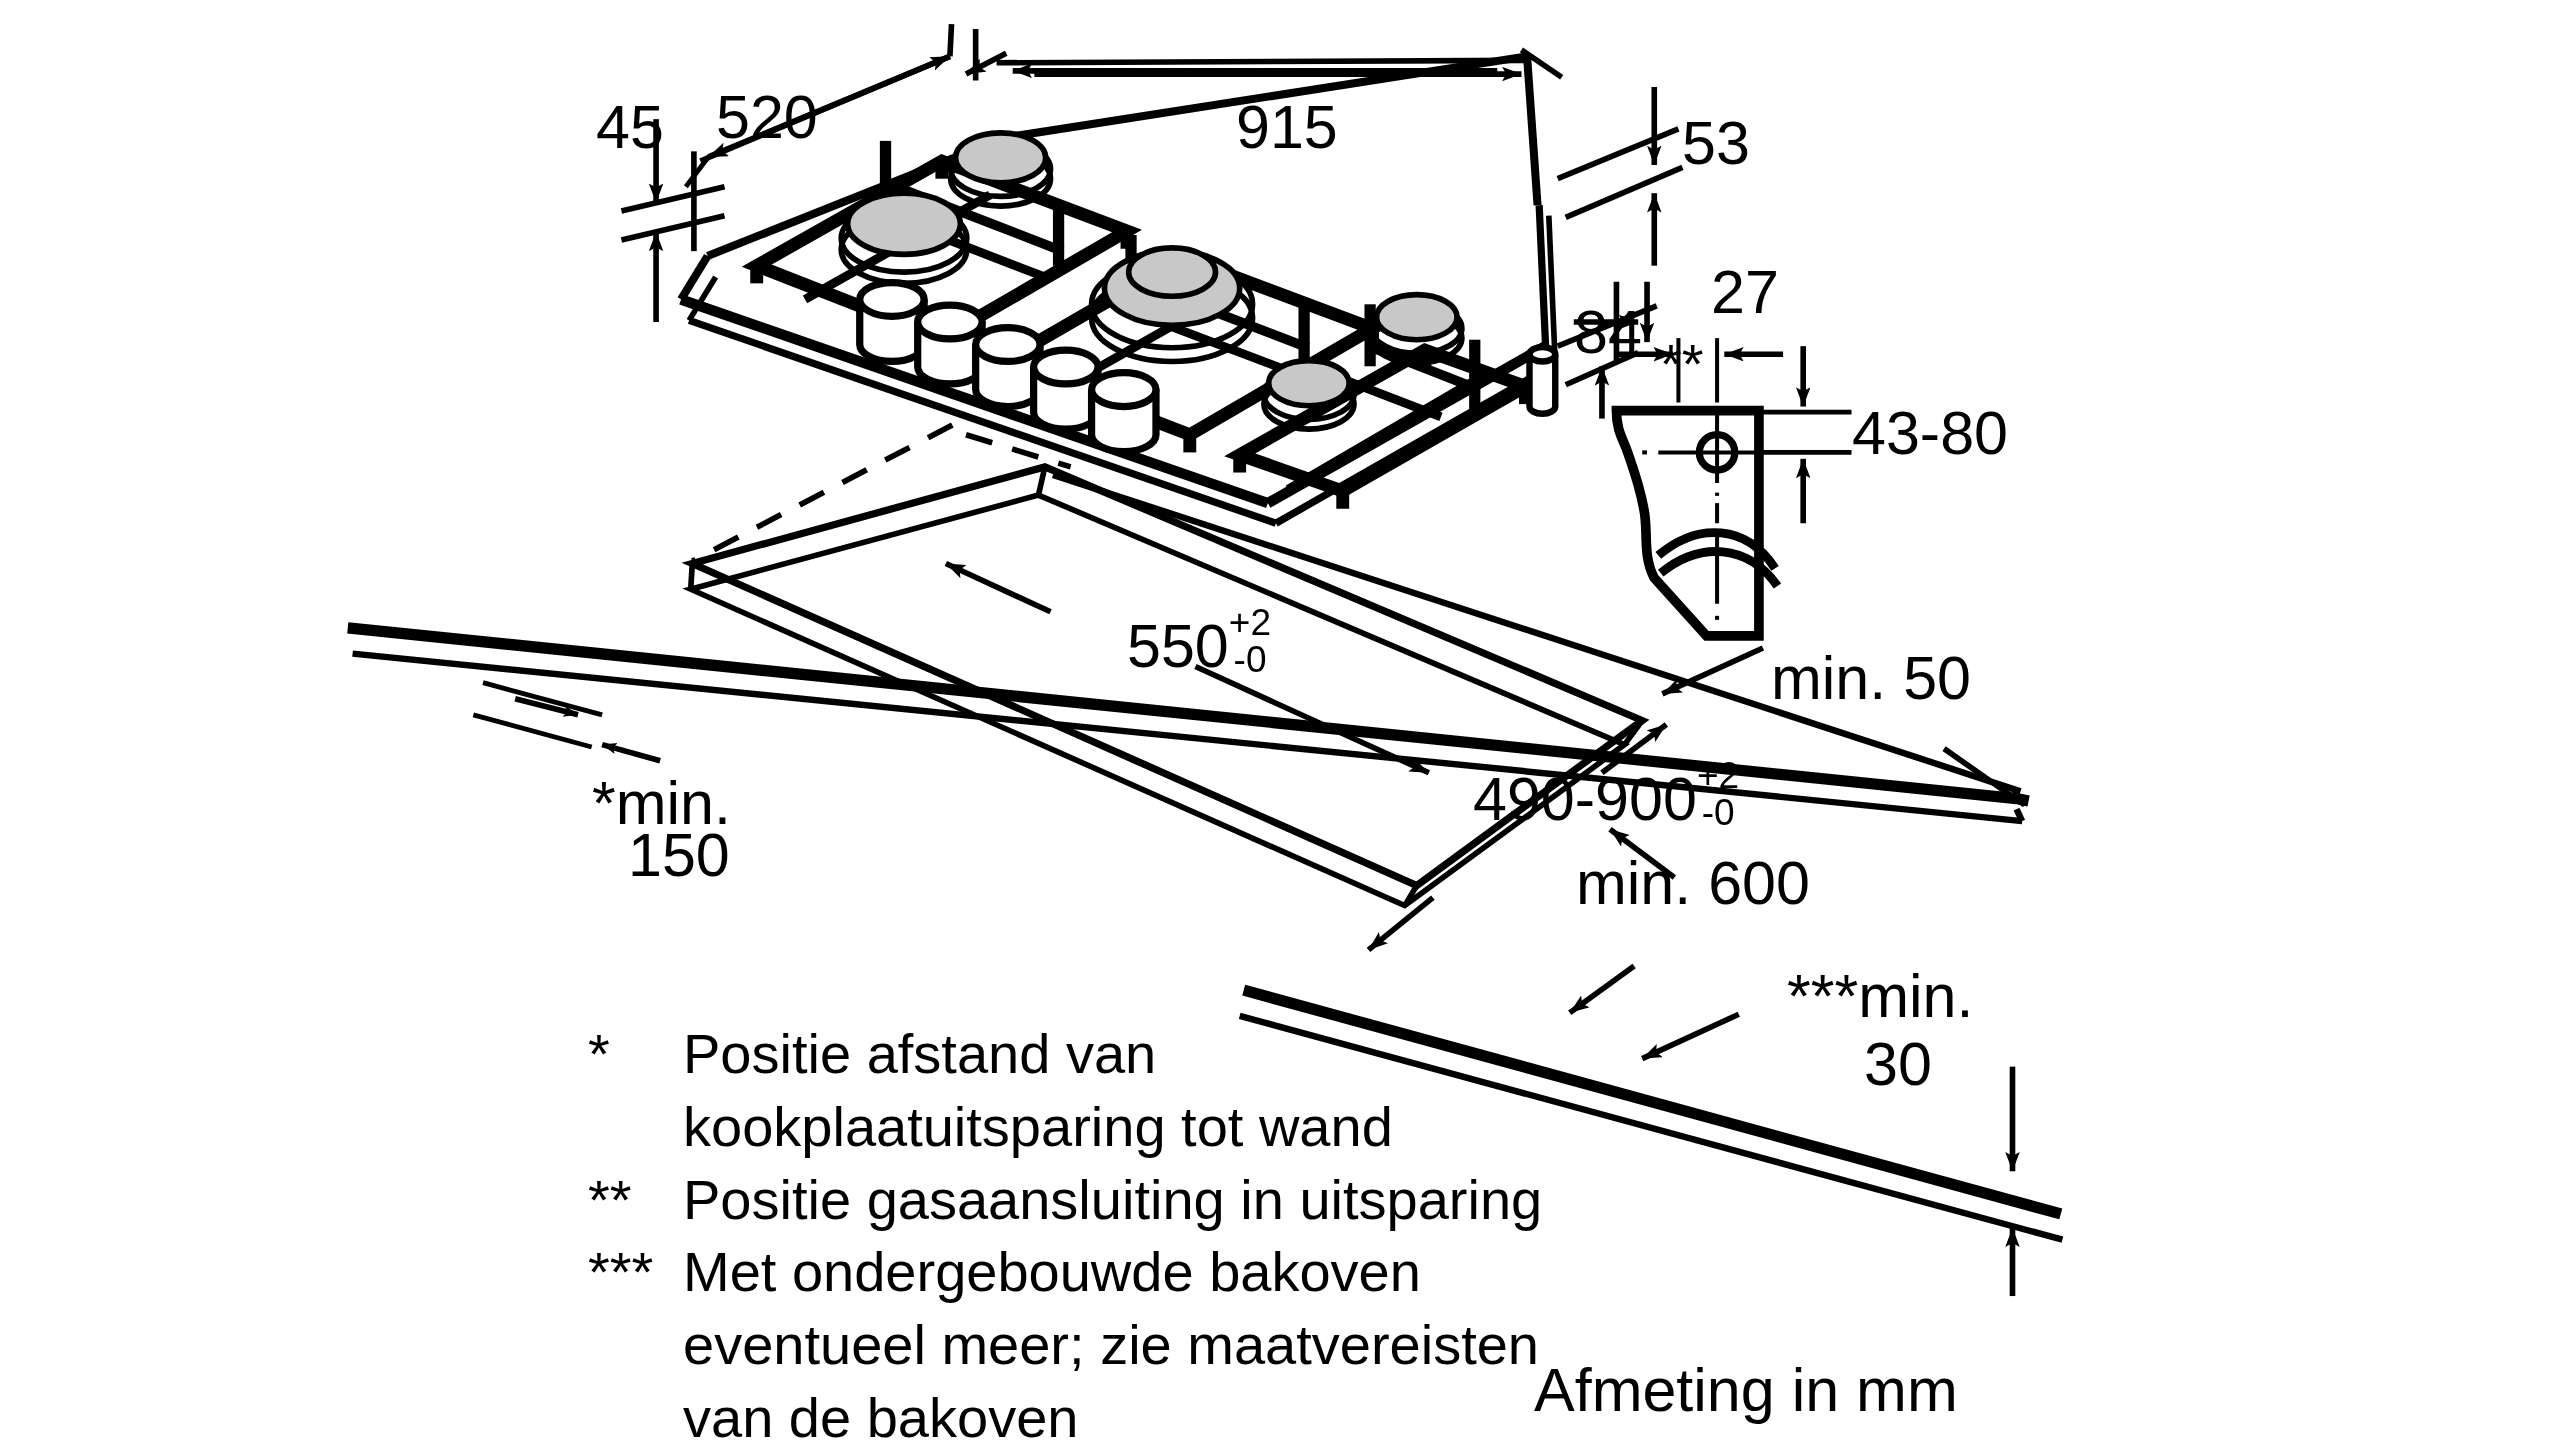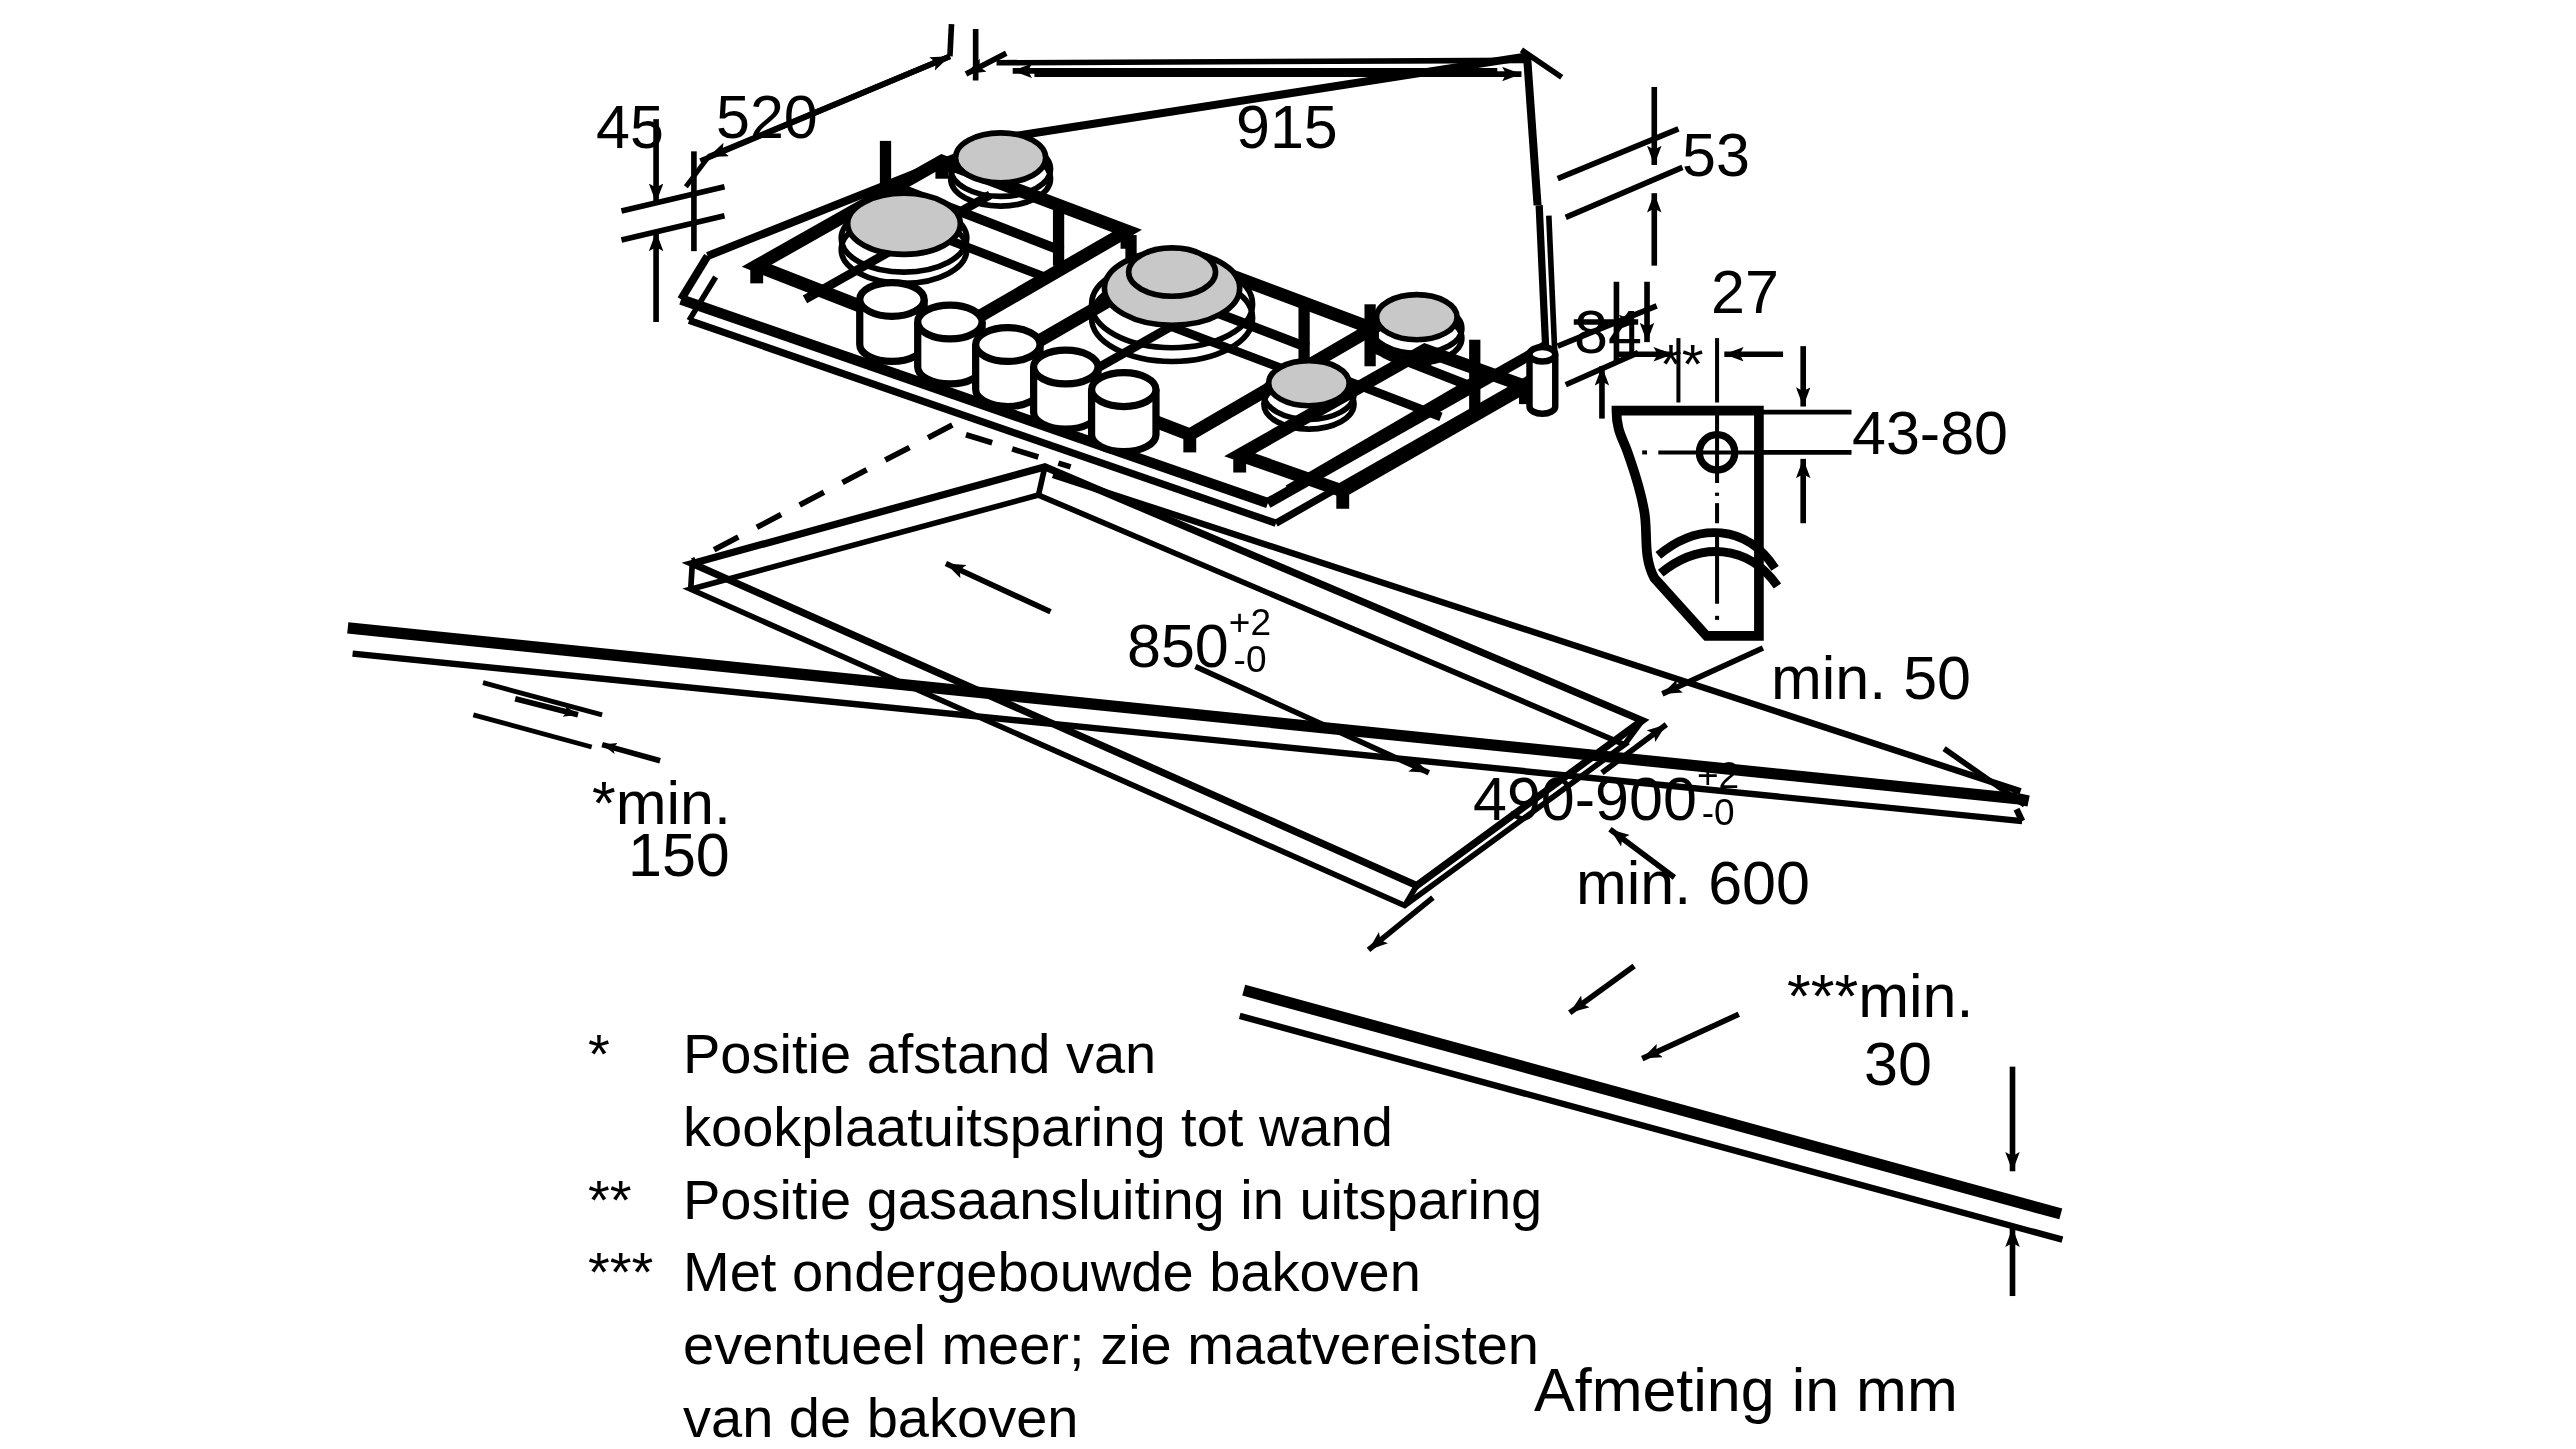--- a/index.html
+++ b/index.html
@@ -302,28 +302,28 @@
       <path d="M 735,928 L 588,888" stroke-width="6"></path>
       <path d="M 640,868 L 718,888" stroke-width="7" marker-end="url(#ahs)"></path>
       <path d="M 820,945 L 748,925" stroke-width="7" marker-end="url(#ahs)"></path>
     </g>
   </g>
 </svg>
 
 <div class="lbl dimbig" style="left:596px;  top:97px;">45</div>
 <div class="lbl dimbig" style="left:716px;  top:87px;">520</div>
 <div class="lbl dimbig" style="left:1236px; top:97px;">915</div>
-<div class="lbl dimbig" style="left:1682px; top:113px;margin-top:12px;">53</div>
+<div class="lbl dimbig" style="left:1682px; top:113px;">53</div>
 <div class="lbl dimbig" style="left:1574px; top:302px;">84</div>
 <div class="lbl star" style="left:1660px; top:336px;">**</div>
 <div class="lbl dimbig" style="left:1711px; top:262px;">27</div>
 <div class="lbl dimbig" style="left:1852px; top:403px;">43-80</div>
 
 <div class="lbl dimbig" style="left:1127px; top:616px;">
-  <span>850</span><span class="tolwrap"><span class="tolp">+2</span><span class="tolm">-0</span></span>
+  <span>550</span><span class="tolwrap"><span class="tolp">+2</span><span class="tolm">-0</span></span>
 </div>
 
 <div class="lbl dimbig" style="left:1473px; top:769px;">
   <span>490-900</span><span class="tolwrap"><span class="tolp">+2</span><span class="tolm">-0</span></span>
 </div>
 
 <div class="lbl dimbig" style="left:1771px; top:648px;">min. 50</div>
 <div class="lbl dimbig" style="left:1576px; top:853px;">min. 600</div>
 
 <div class="lbl dimbig" style="left:592px; top:729px;margin-top:44px;">*min.</div>

